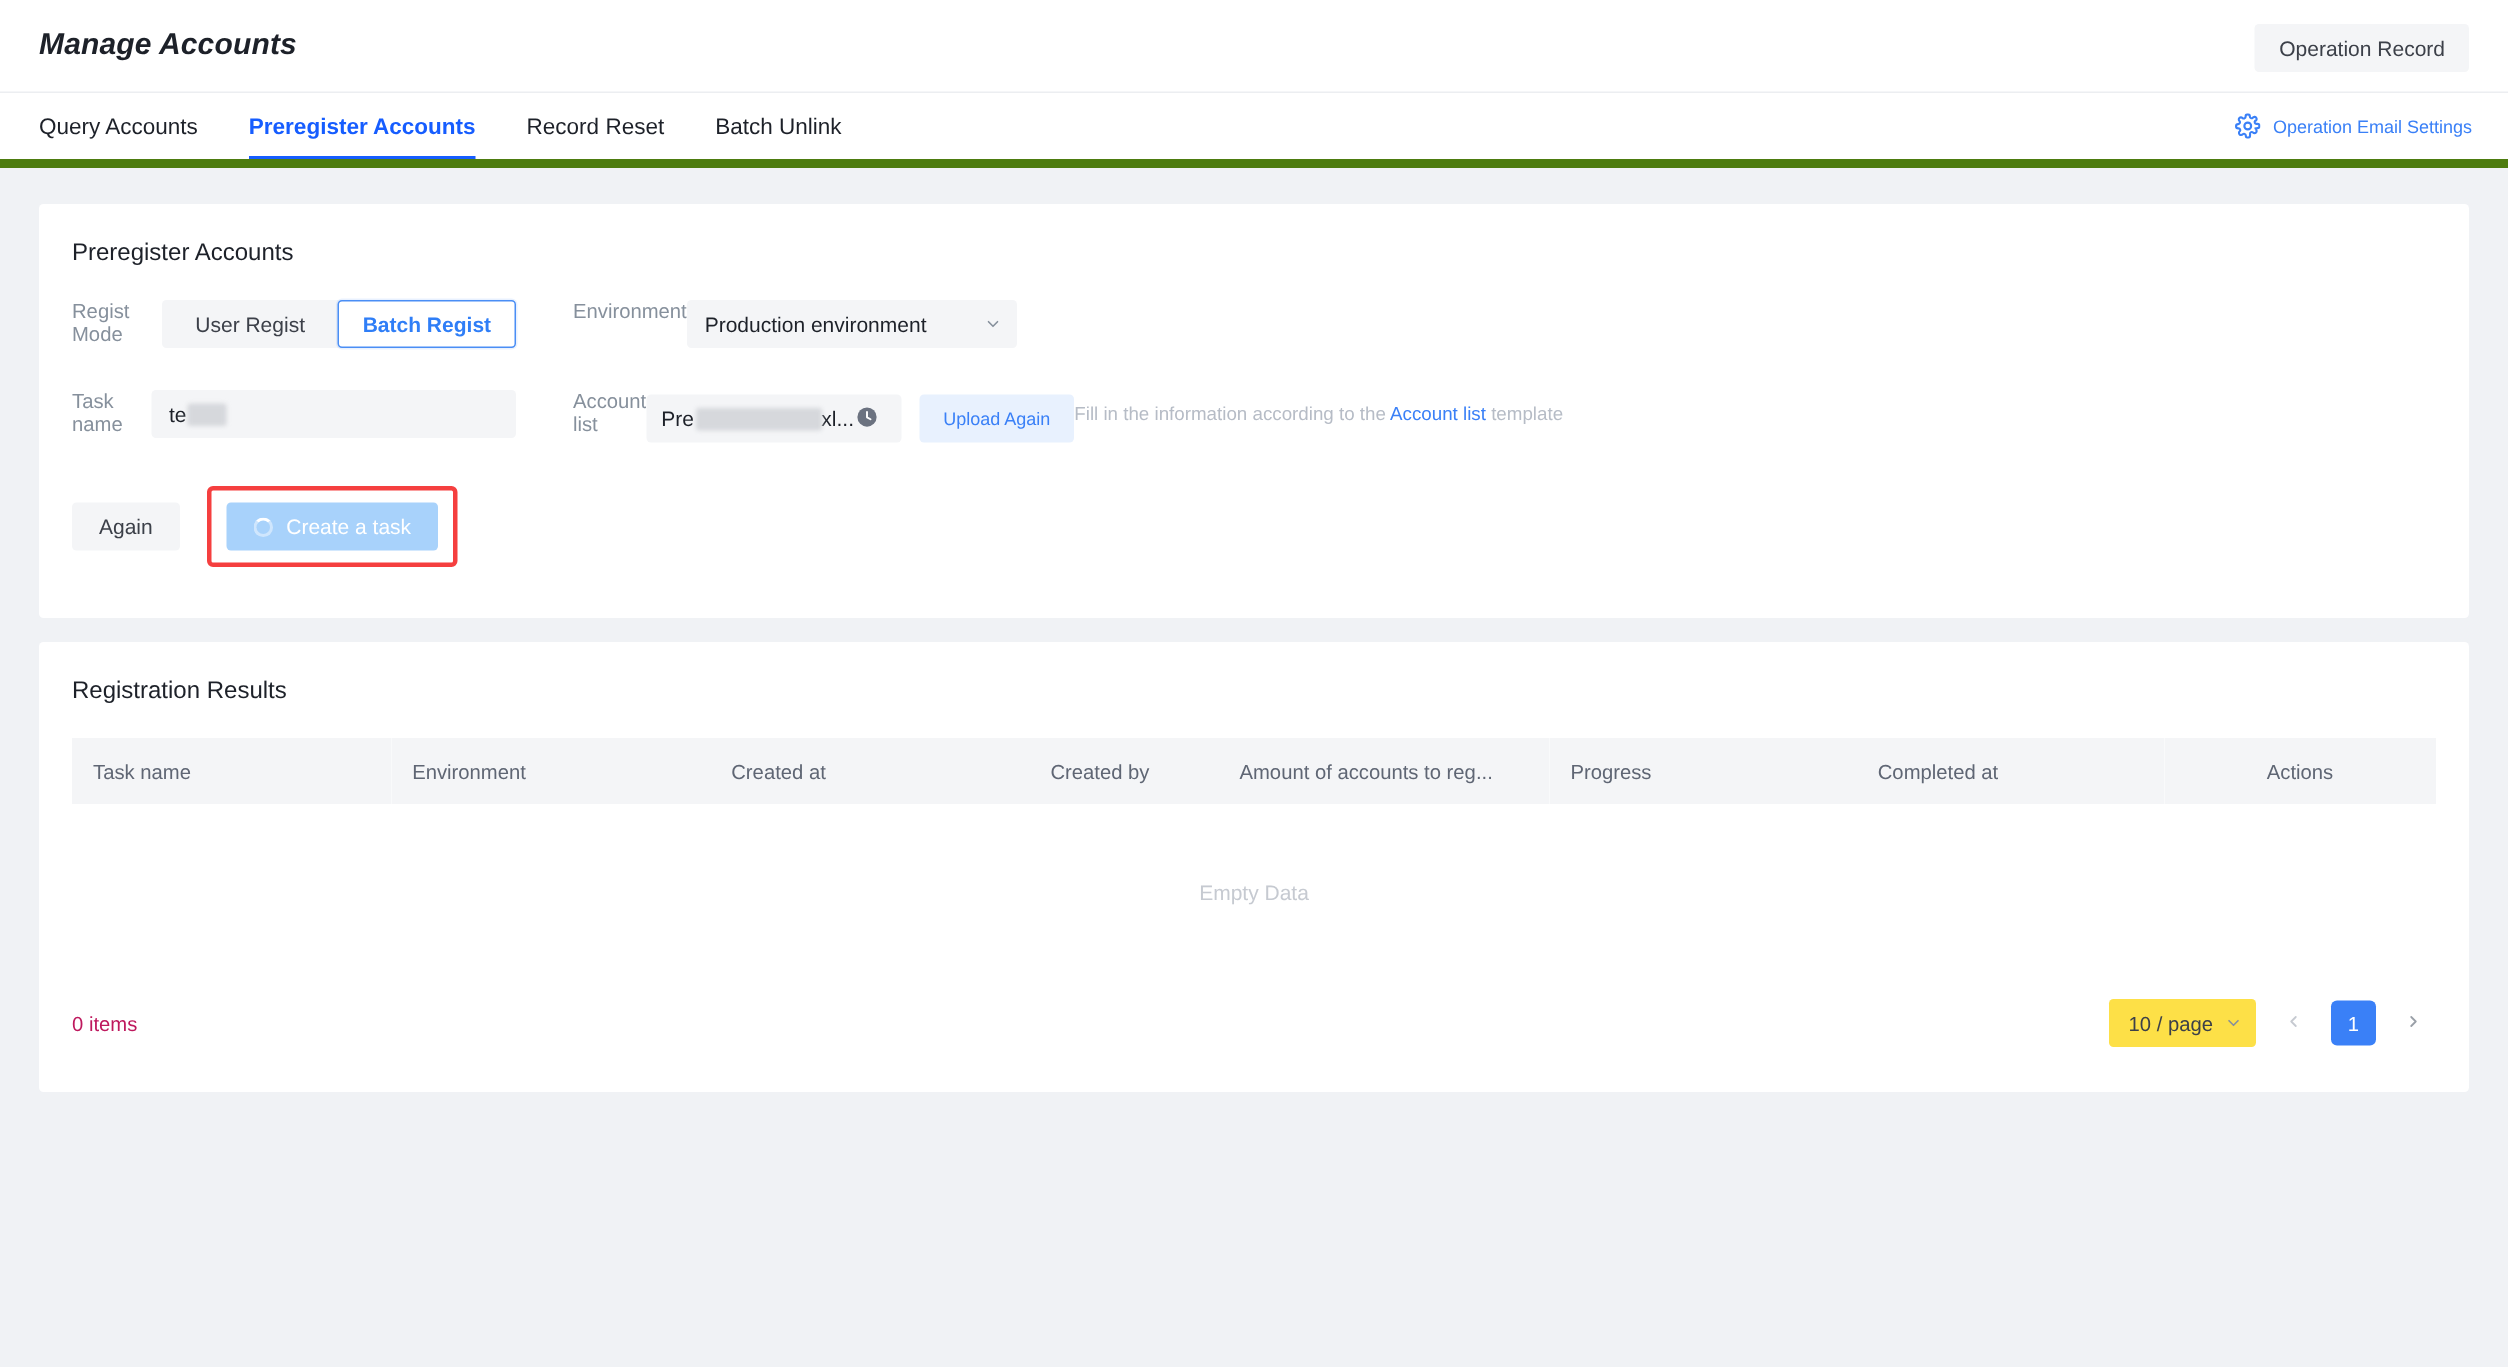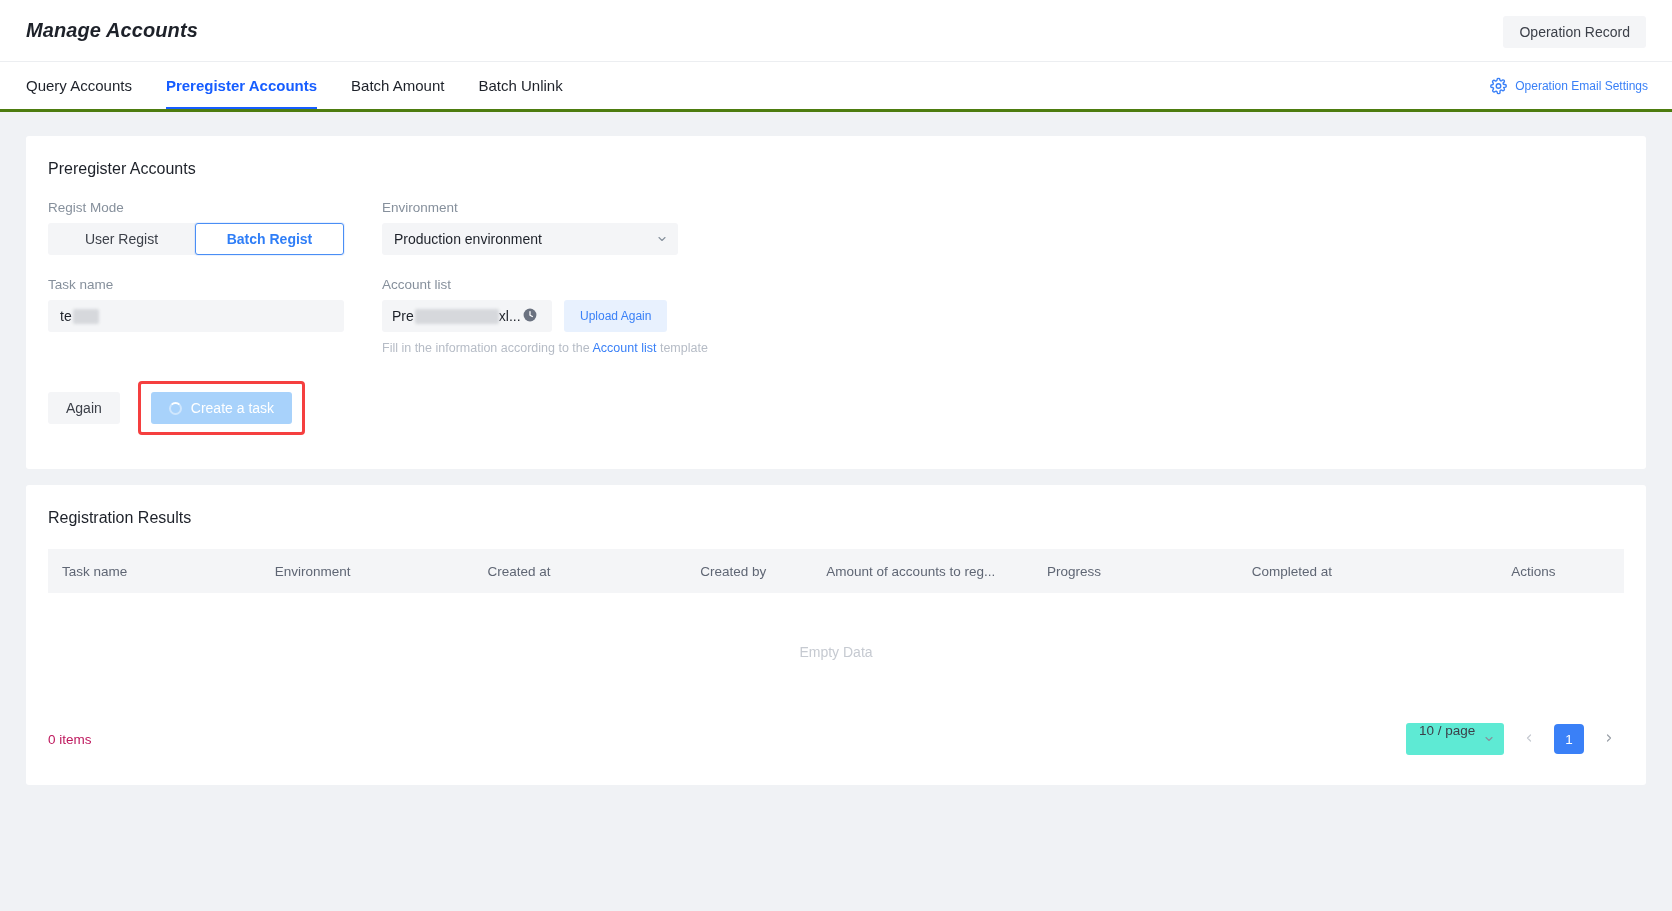--- a/index.html
+++ b/index.html
@@ -47,21 +47,21 @@
     font-family: "Liberation Sans", sans-serif;
     display: flex; align-items: center;
     cursor: pointer;
   }
 
   
   .tabbar {
     position: relative;
     height: 50px;
     background: #ffffff;
-    border-bottom: 3px solid #4d7c0f;
+    border-bottom: 6px solid #4d7c0f;
     display: flex;
     align-items: center;
     padding: 0 26px;
   }
   .tabs { display: flex; align-items: center; height: 100%; gap: 34px; }
   .tab {
     position: relative;
     font-size: 15px;
     color: #1d2129;
     height: 100%;
@@ -96,21 +96,21 @@
   .card + .card { margin-top: 16px; }
   .card-title {
     font-size: 16px;
     color: #1d2129;
     padding: 24px 0 0 22px;
   }
 
   
   .form { padding: 22px 0 0 22px; }
   .form-row { display: flex; }
-  .field { display: flex; flex-direction: column; }
+  .field { display: flex; }
   .field-label {
     font-size: 13.5px;
     color: #86909c;
     margin-bottom: 8px;
   }
   .col-1 { width: 296px; margin-right: 38px; }
   .col-2 { width: 296px; }
 
   
   .segmented {
@@ -289,23 +289,23 @@
   .pager {
     display: flex; align-items: center; justify-content: space-between;
     padding: 12px 22px 30px 22px;
   }
   .items-count { font-size: 13.5px; color: #be185d; }
   .pager-right { display: flex; align-items: center; gap: 10px; }
   .page-size {
     position: relative;
     height: 32px;
     min-width: 98px;
-    background: #5eead4;
-    border-radius: 3px;
-    display: flex; 
+    background: #fde047;
+    border-radius: 3px;
+    display: flex; align-items: center;
     padding: 0 28px 0 13px;
     font-size: 13.5px;
     color: #3c4049;
     cursor: pointer;
   }
   .page-size .chev { position: absolute; right: 9px; top: 50%; transform: translateY(-50%); width: 12px; height: 12px; }
   .pg-arrow {
     width: 30px; height: 30px;
     display: flex; align-items: center; justify-content: center;
     border-radius: 3px;
@@ -332,21 +332,21 @@
 
   <div class="titlebar">
     <div class="page-title">Manage Accounts</div>
     <button class="op-record-btn">Operation Record</button>
   </div>
 
   <div class="tabbar">
     <div class="tabs">
       <div class="tab">Query Accounts</div>
       <div class="tab active">Preregister Accounts</div>
-      <div class="tab">Batch Amount</div>
+      <div class="tab">Record Reset</div>
       <div class="tab">Batch Unlink</div>
     </div>
     <div class="email-settings">
       <span>
         <svg class="gear-ic" viewBox="0 0 24 24" fill="none" stroke="#3a80f7" stroke-width="2">
           <circle cx="12" cy="12" r="3.2"></circle>
           <path d="M19.4 13.5a1.6 1.6 0 0 0 .32 1.77l.06.06a2 2 0 1 1-2.83 2.83l-.06-.06a1.6 1.6 0 0 0-1.77-.32 1.6 1.6 0 0 0-.97 1.47V21a2 2 0 1 1-4 0v-.11a1.6 1.6 0 0 0-1.05-1.46 1.6 1.6 0 0 0-1.77.32l-.06.06A2 2 0 1 1 4.44 17l.06-.06a1.6 1.6 0 0 0 .32-1.77 1.6 1.6 0 0 0-1.47-.97H3a2 2 0 1 1 0-4h.11a1.6 1.6 0 0 0 1.46-1.05 1.6 1.6 0 0 0-.32-1.77l-.06-.06A2 2 0 1 1 7 4.44l.06.06a1.6 1.6 0 0 0 1.77.32H9a1.6 1.6 0 0 0 .97-1.47V3a2 2 0 1 1 4 0v.11a1.6 1.6 0 0 0 .97 1.47 1.6 1.6 0 0 0 1.77-.32l.06-.06A2 2 0 1 1 19.56 7l-.6.06a1.6 1.6 0 0 0-.32 1.77V9a1.6 1.6 0 0 0 1.47.97H21a2 2 0 1 1 0 4h-.11a1.6 1.6 0 0 0-1.47.97z"></path>
         </svg>
       </span>
       <span>Operation Email Settings</span>

